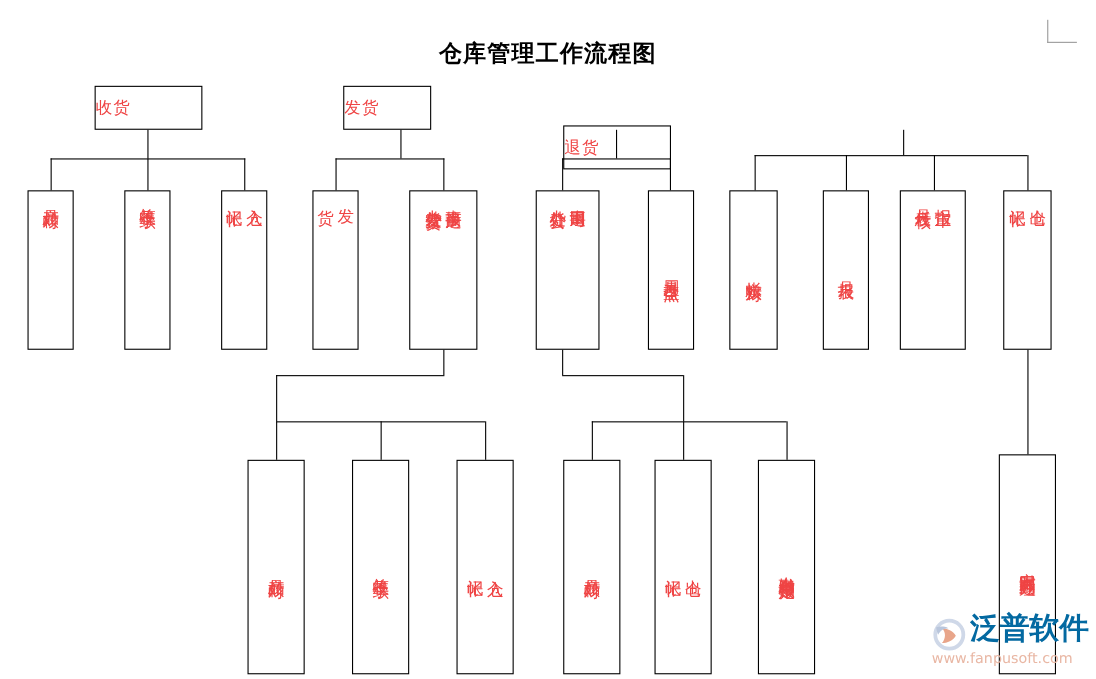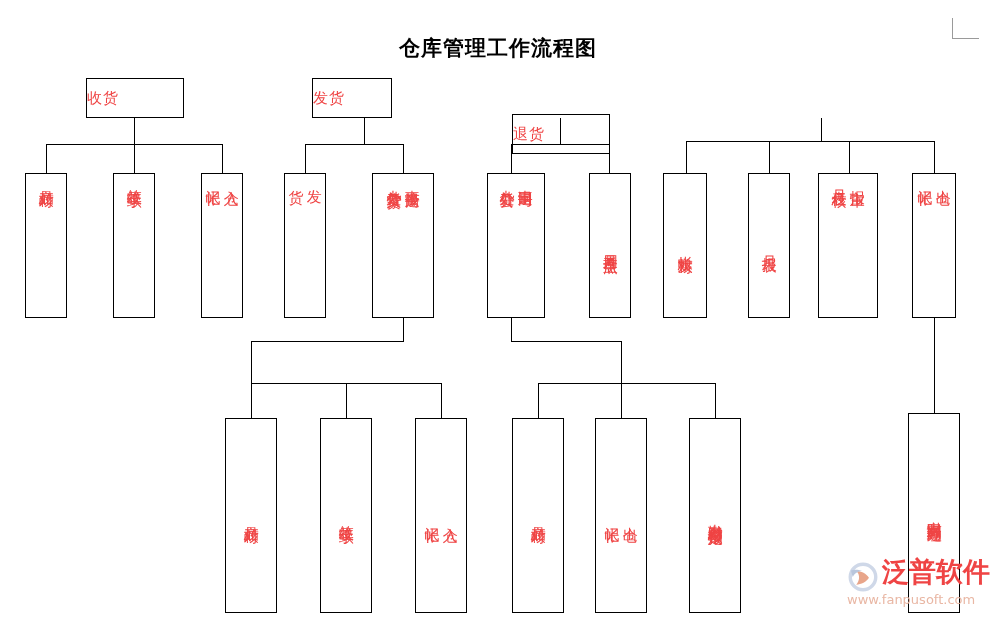--- a/index.html
+++ b/index.html
@@ -107,21 +107,21 @@
     top: 4px;
     width: 34px;
     height: 34px;
   }
   .wm-text {
     position: absolute;
     left: 36px;
     top: 2px;
     font-size: 27px;
     font-weight: bold;
-    color: #ef4444;
+    color: #0369a1;
     letter-spacing: 0px;
     line-height: 1;
     white-space: nowrap;
   }
   .wm-url {
     position: absolute;
     left: 1px;
     top: 36px;
     font-size: 13px;
     color: #e9b7a4;

